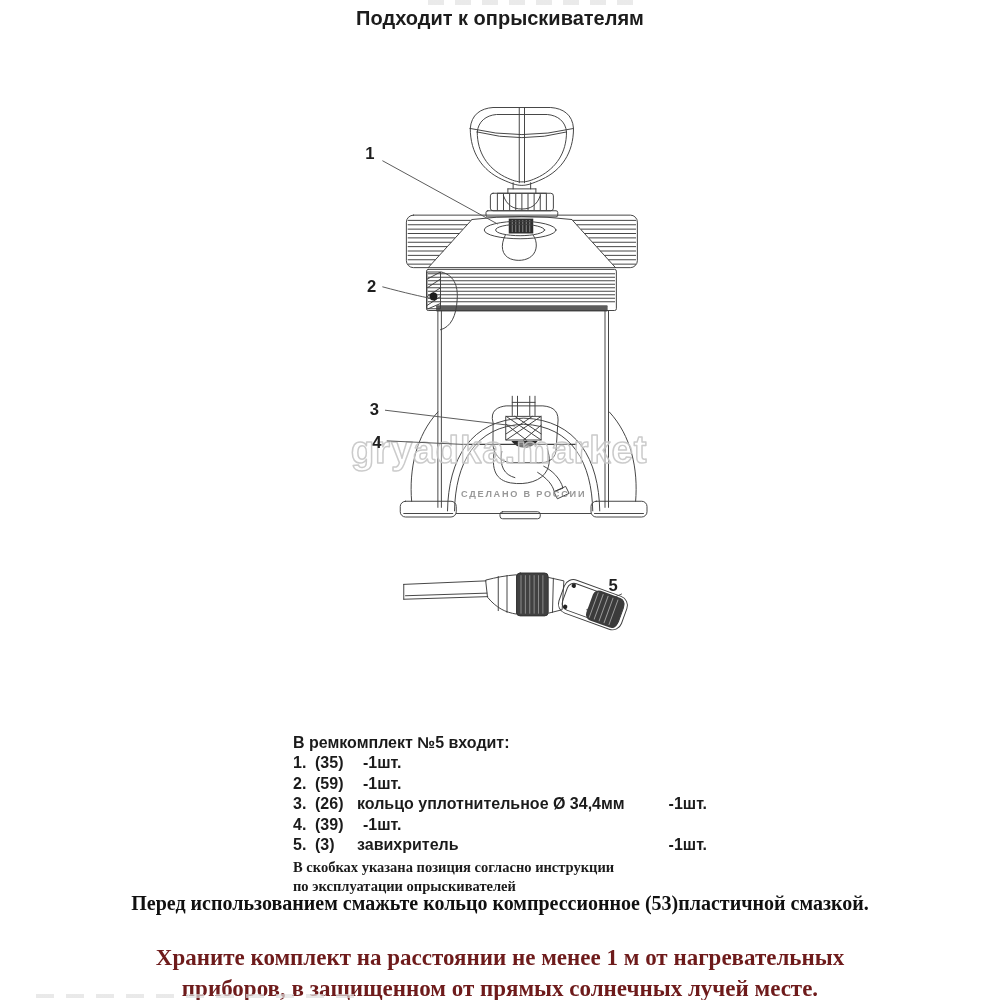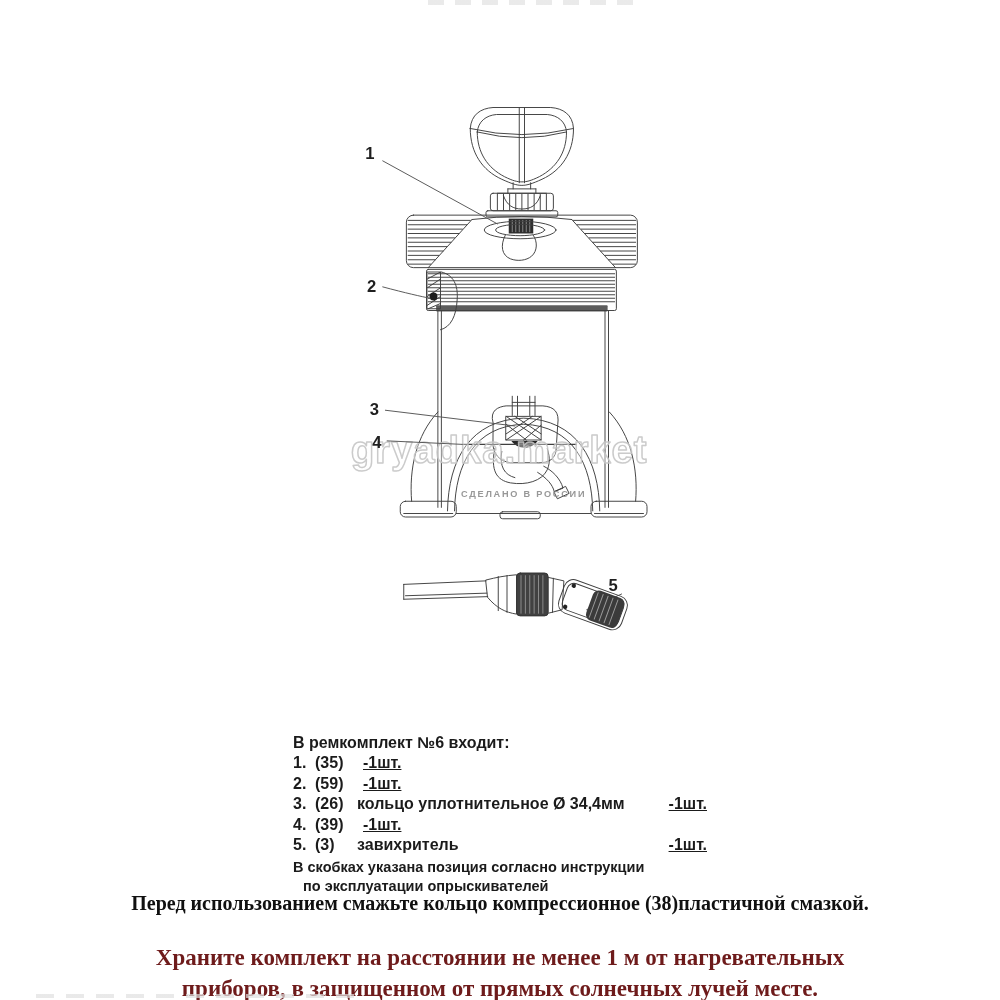--- a/index.html
+++ b/index.html
@@ -14,23 +14,23 @@
   .diagram-svg { position:absolute; left:300px; top:90px; }
   .kit {
     position:absolute; left:293px; top:732px; width:414px;
     font-weight:bold; font-size:16px; color:#1b1b1b;
   }
   .kit-heading { line-height:21px; }
   .kit-row { display:flex; line-height:20.5px; }
   .kit-num { width:22px; flex:none; }
   .kit-ref { width:42px; flex:none; }
   .kit-name { flex:1; white-space:nowrap; }
-  .kit-qty { flex:none; text-align:right; padding-left:6px;text-decoration:underline; }
-  .kit-note { font-size:14.5px; line-height:19px; margin-top:2px; }
-  .kit-note-l2 { margin-left:10px; }
+  .kit-qty { flex:none; text-align:right; padding-left:6px; }
+  .kit-note { font-size:14.5px; line-height:19px; margin-top:2px;font-family:Liberation Serif, serif; }
+  .kit-note-l2 { }
   .grease {
     position:absolute; top:891px; left:0; width:1000px; text-align:center;
     font-family:"Liberation Serif", serif; font-weight:bold; font-size:20px;
     line-height:24px; color:#101010;
   }
   .warning {
     position:absolute; top:942px; left:0; width:1000px; text-align:center;
     font-family:"Liberation Serif", serif; font-weight:bold; font-size:23px;
     line-height:31px; color:var(--warning-color, #6e1b1b);
   }
@@ -45,20 +45,21 @@
   svg text { font-family:"Liberation Sans", sans-serif; }
 </style>
 </head>
 <body>
 
 <div class="page">
 
   <div class="artifact-top"></div>
 
   <div class="title">
+    <div>Подходит к опрыскивателям</div>
   </div>
 
   <svg class="diagram-svg" width="400" height="630" viewBox="300 90 400 720" fill="none" stroke="#3f3f3f" stroke-width="1.1" stroke-linecap="round" stroke-linejoin="round">
 
     <g>
 
       <g>
         <path d="M466,134 C467,118 478,111 492,110 L558,110 C572,111 583,118 584,134 C584,162 570,182 548,192 C537,197 531,199 525,199 C519,199 513,197 502,192 C480,182 466,162 466,134 Z"></path>
         <path d="M474,138 C475,126 484,119 496,118 L554,118 C566,119 575,126 576,138 C576,162 564,179 545,189 C535,194 530,195 525,195 C520,195 515,194 505,189 C486,179 474,162 474,138 Z"></path>
         <path d="M466,134 Q525,148 584,134 M474,138 Q525,151 576,138"></path>
@@ -175,21 +176,21 @@
         <rect x="574" y="652" width="68" height="32" rx="8"></rect>
         <rect x="604" y="650" width="38" height="36" rx="7" fill="#3b3b3b" stroke="none"></rect>
         <path stroke="#9b9b9b" d="M609,653 V683 M615,653 V683 M621,653 V683 M627,653 V683 M633,653 V683"></path>
         <circle cx="580" cy="655" r="2.5" fill="#222" stroke="none"></circle>
         <circle cx="579" cy="681" r="2.5" fill="#222" stroke="none"></circle>
       </g>
     </g>
   </svg>
 
   <div class="kit">
-    <div class="kit-heading">В ремкомплект №6 входит:</div>
+    <div class="kit-heading">В ремкомплект №5 входит:</div>
 
     <div class="kit-row">
       <span class="kit-num">1.</span>
       <span class="kit-ref">(35)</span>
       <span class="kit-qty">-1шт.</span>
     </div>
     <div class="kit-row">
       <span class="kit-num">2.</span>
       <span class="kit-ref">(59)</span>
       <span class="kit-qty">-1шт.</span>
@@ -211,21 +212,21 @@
       <span class="kit-name">завихритель</span>
       <span class="kit-qty">-1шт.</span>
     </div>
 
     <div class="kit-note">
       <div>В скобках указана позиция согласно инструкции</div>
       <div class="kit-note-l2">по эксплуатации опрыскивателей</div>
     </div>
   </div>
 
-  <div class="grease">Перед использованием смажьте кольцо компрессионное (38)пластичной смазкой.</div>
+  <div class="grease">Перед использованием смажьте кольцо компрессионное (53)пластичной смазкой.</div>
 
   <div class="warning">
     <div>Храните комплект на расстоянии не менее 1 м от нагревательных</div>
     <div>приборов, в защищенном от прямых солнечных лучей месте.</div>
   </div>
 
   <div class="artifact-bottom"></div>
 </div>
 
 </body></html>

